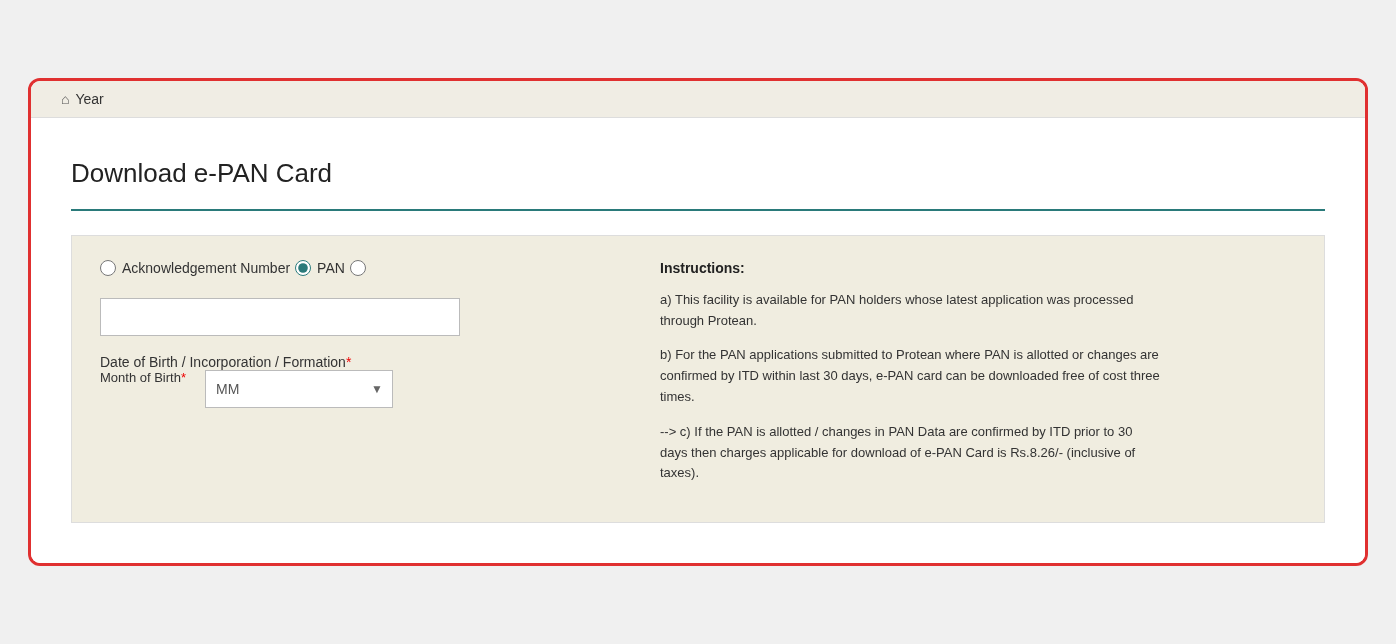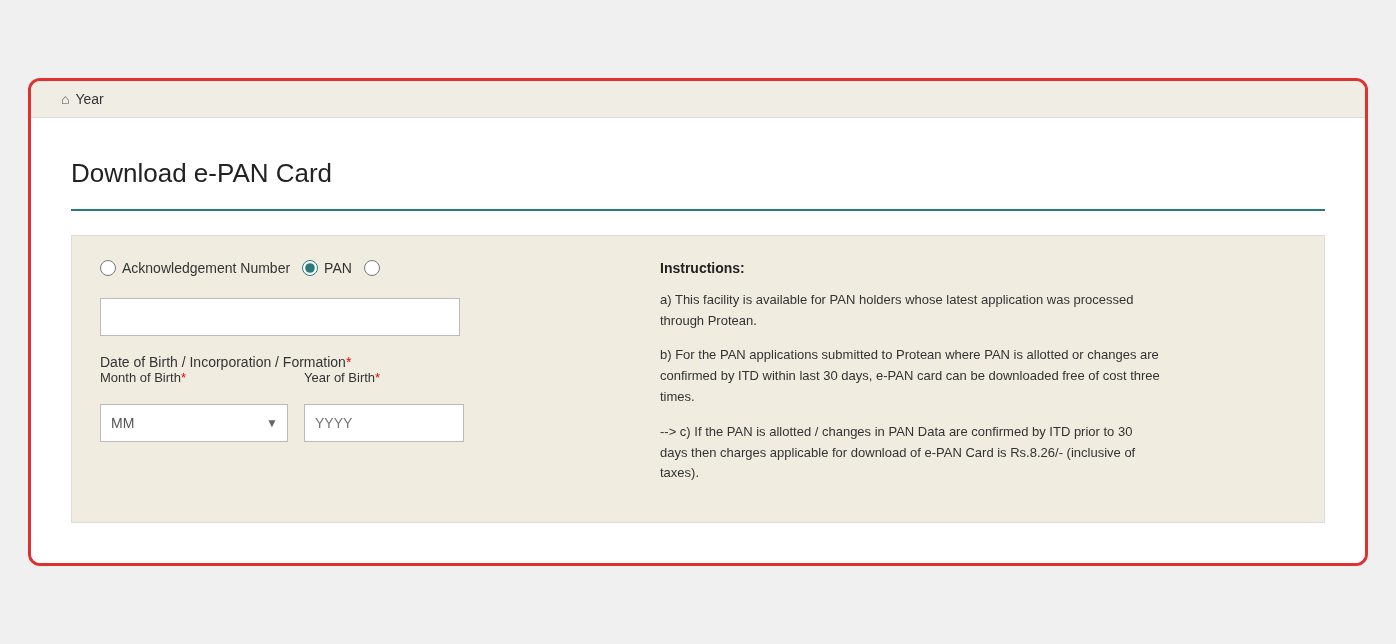--- a/index.html
+++ b/index.html
@@ -108,21 +108,21 @@
 
     .form-right {
       flex: 1;
       max-width: 500px;
     }
 
     
     .radio-group {
       display: flex;
       align-items: center;
-      gap: 12px;
+      gap: 5px;
       margin-bottom: 22px;
     }
 
     .radio-item {
       display: flex;
       align-items: center;
       gap: 6px;
       cursor: pointer;
     }
 
@@ -178,21 +178,21 @@
     }
 
     .dob-row {
       display: flex;
       gap: 16px;
       align-items: flex-start;
     }
 
     .dob-field {
       display: flex;
-      flex-direction: column;
+      flex-direction: row;
       gap: 19px;
     }
 
     .dob-field-label {
       font-size: 13px;
       color: #333;
     }
 
     .dob-field-label .required {
       color: #e00;
@@ -316,26 +316,20 @@
                   <option>07 - July</option>
                   <option>08 - August</option>
                   <option>09 - September</option>
                   <option>10 - October</option>
                   <option>11 - November</option>
                   <option>12 - December</option>
                 </select>
                 <span class="select-arrow">▼</span>
               </div>
             </div>
-            <div class="dob-field">
-              <span class="dob-field-label">
-                <span>Year of Birth</span><span class="required" style="color:#e00;">*</span>
-              </span>
-              <input type="text" class="year-input" placeholder="YYYY" style="">
-            </div>
           </div>
         </div>
 
       </div>
 
       <div class="form-right">
         <p class="instructions-title">Instructions:</p>
         <p class="instructions-text">a) This facility is available for PAN holders whose latest application was processed through Protean.</p>
         <p class="instructions-text">b) For the PAN applications submitted to Protean where PAN is allotted or changes are confirmed by ITD within last 30 days, e-PAN card can be downloaded free of cost three times.</p>
         <p class="instructions-text arrow">--&gt; c) If the PAN is allotted / changes in PAN Data are confirmed by ITD prior to 30 days then charges applicable for download of e-PAN Card is Rs.8.26/- (inclusive of taxes).</p>

